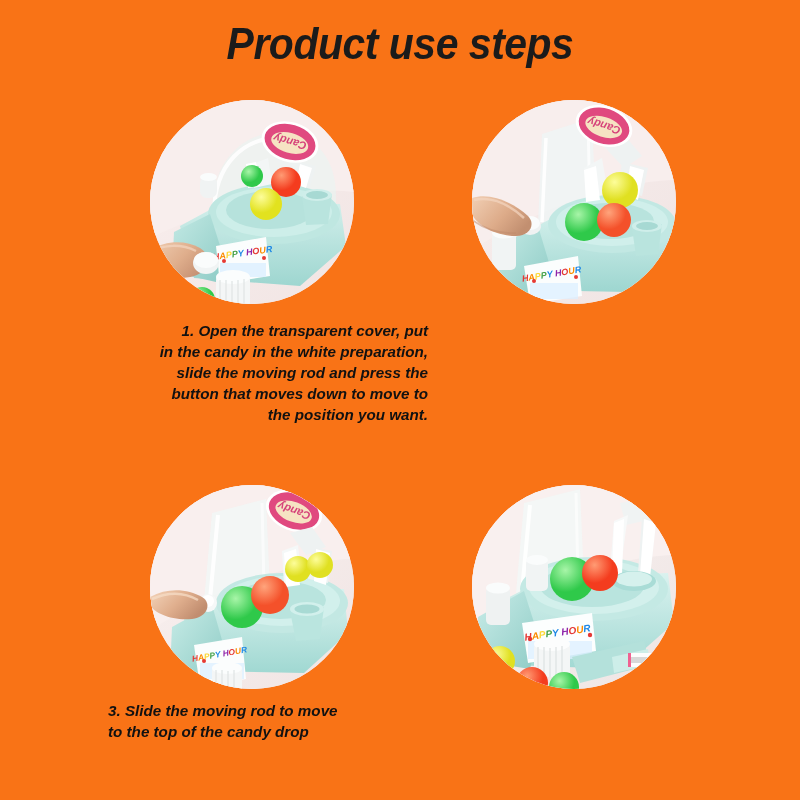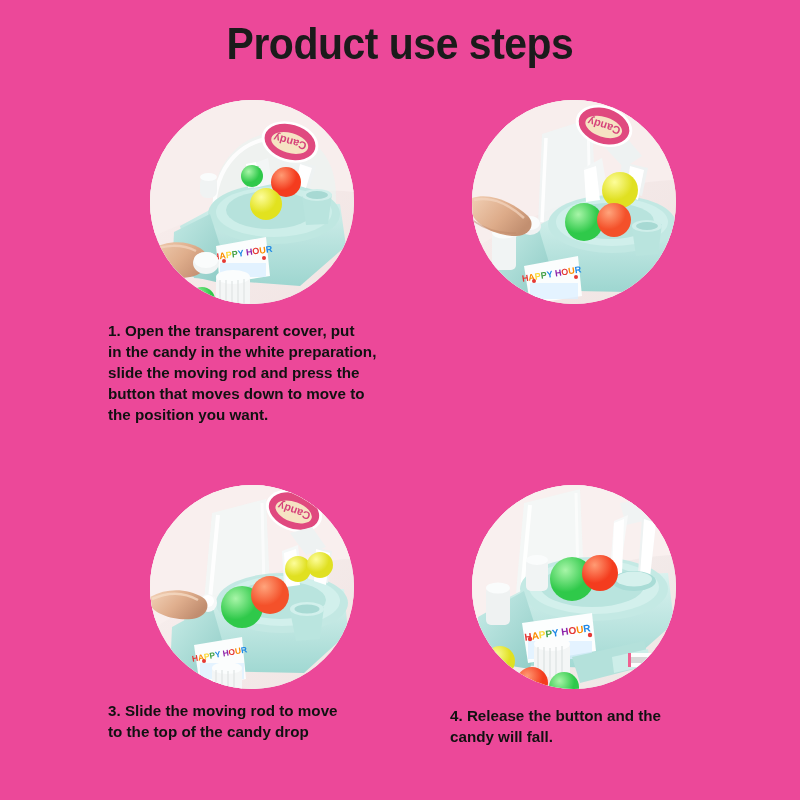--- a/index.html
+++ b/index.html
@@ -11,21 +11,22 @@
     width: 800px;
     height: 800px;
     font-family: "Liberation Sans", sans-serif;
     overflow: hidden;
     position: relative;
   }
   #page {
     position: relative;
     width: 800px;
     height: 800px;
-    background: #ec4899;
+    background: #f97316;
+    font-style: italic;
   }
 
   
   .page-title {
     position: absolute;
     left: 0;
     top: 20px;
     width: 800px;
     text-align: center;
     font-family: "Liberation Sans", sans-serif;
@@ -71,21 +72,21 @@
     margin-top: 14px;
     font-family: "Liberation Sans", sans-serif;
     font-weight: bold;
     font-size: 15.2px;
     line-height: 21px;
     color: #111111;
     white-space: pre-line;
     padding-left: 20px;
   }
   .step-2 .step-caption, .step-4 .step-caption { padding-left: 22px; }
-  .step-1 .step-caption { padding-left: 20px; }
+  .step-1 .step-caption { padding-left: 20px; text-align: right; }
   .step-3 .step-caption { padding-left: 20px; margin-top: 9px; }
 </style>
 </head>
 <body>
 
 <div id="page">
 
   <div class="page-title">Product use steps</div>
 
   <div class="step step-1">
@@ -515,17 +516,15 @@
             <rect x="158" y="172" width="23" height="6" rx="1" fill="#d8d8d8"></rect>
             <rect x="156" y="168" width="3" height="14" fill="#f06292"></rect>
           </g>
 
           <circle cx="28" cy="176" r="15" fill="url(#yball4)"></circle>
           <circle cx="60" cy="198" r="16" fill="url(#rball4)"></circle>
           <circle cx="92" cy="202" r="15" fill="url(#gball4)"></circle>
         </svg>
       </div>
     </div>
-    <div class="step-caption">4. Release the button and the
-candy will fall.</div>
   </div>
 
 </div>
 
 </body></html>

